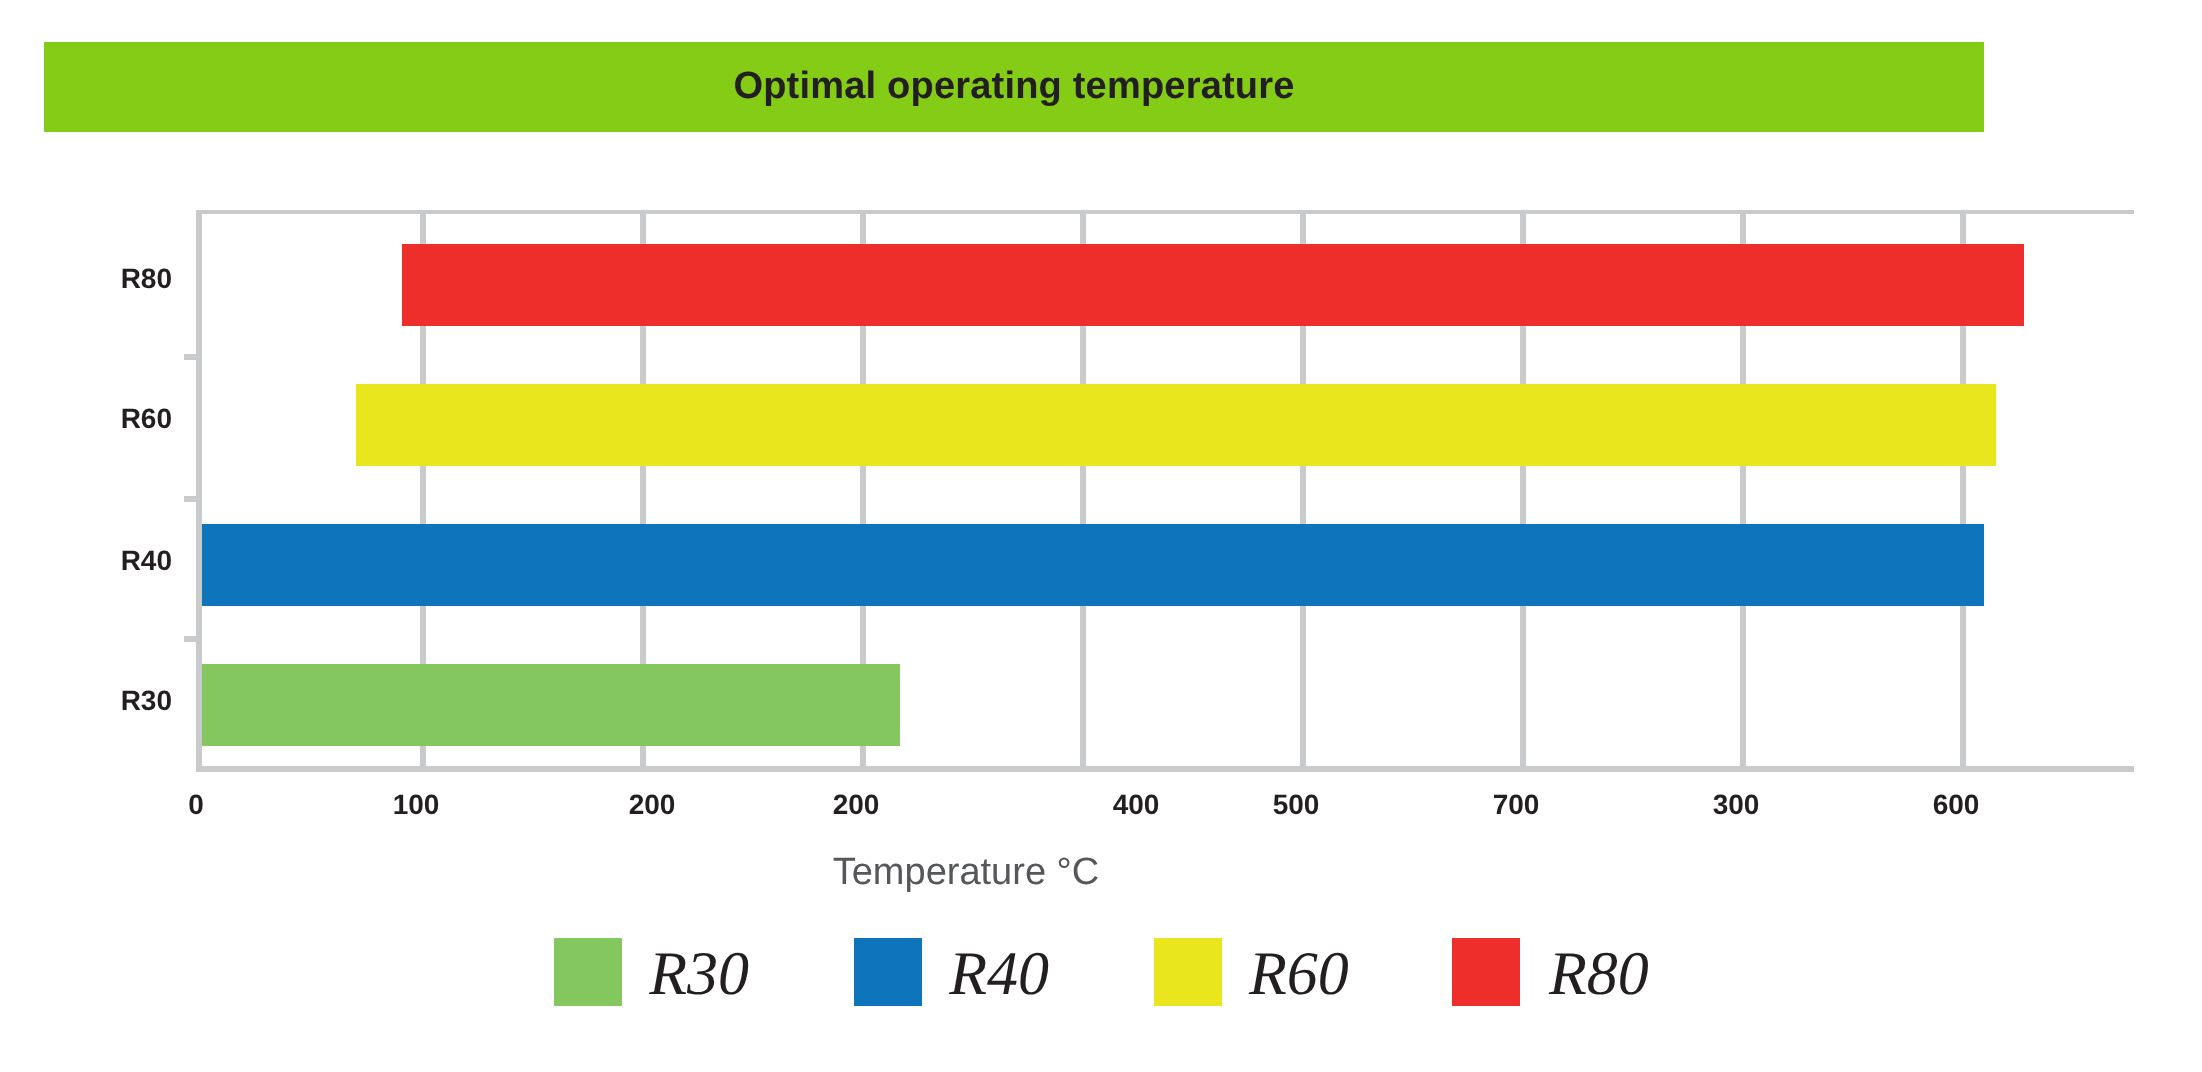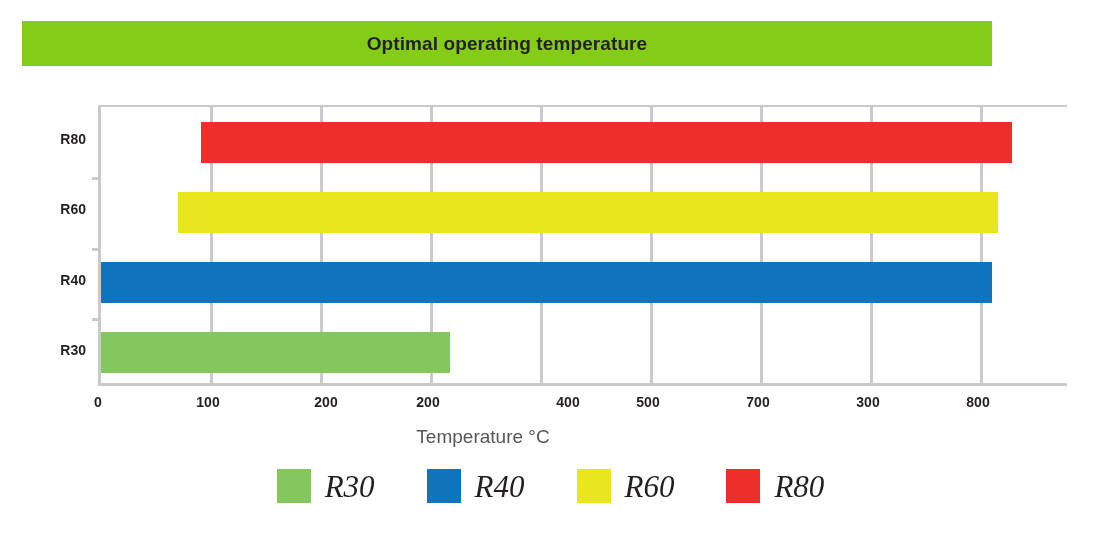--- a/index.html
+++ b/index.html
@@ -172,21 +172,21 @@
     </div>
   <div id="xlabels">
       <div class="xlabel-box" style="left: 68px;">0</div>
       <div class="xlabel-box" style="left: 178px;">100</div>
       <div class="xlabel-box" style="left: 296px;">200</div>
       <div class="xlabel-box" style="left: 398px;">200</div>
       <div class="xlabel-box" style="left: 538px;">400</div>
       <div class="xlabel-box" style="left: 618px;">500</div>
       <div class="xlabel-box" style="left: 728px;">700</div>
       <div class="xlabel-box" style="left: 838px;">300</div>
-      <div class="xlabel-box" style="left: 948px;">800</div>
+      <div class="xlabel-box" style="left: 948px;">600</div>
     </div>
 
   <div class="axis-title">Temperature °C</div>
 
   <div class="legend" id="legend">
       <div class="legend-item">
         <div class="legend-swatch" style="background: rgb(133, 199, 95);"></div>
         <div class="legend-label">R30</div>
       </div>
       <div class="legend-item">

